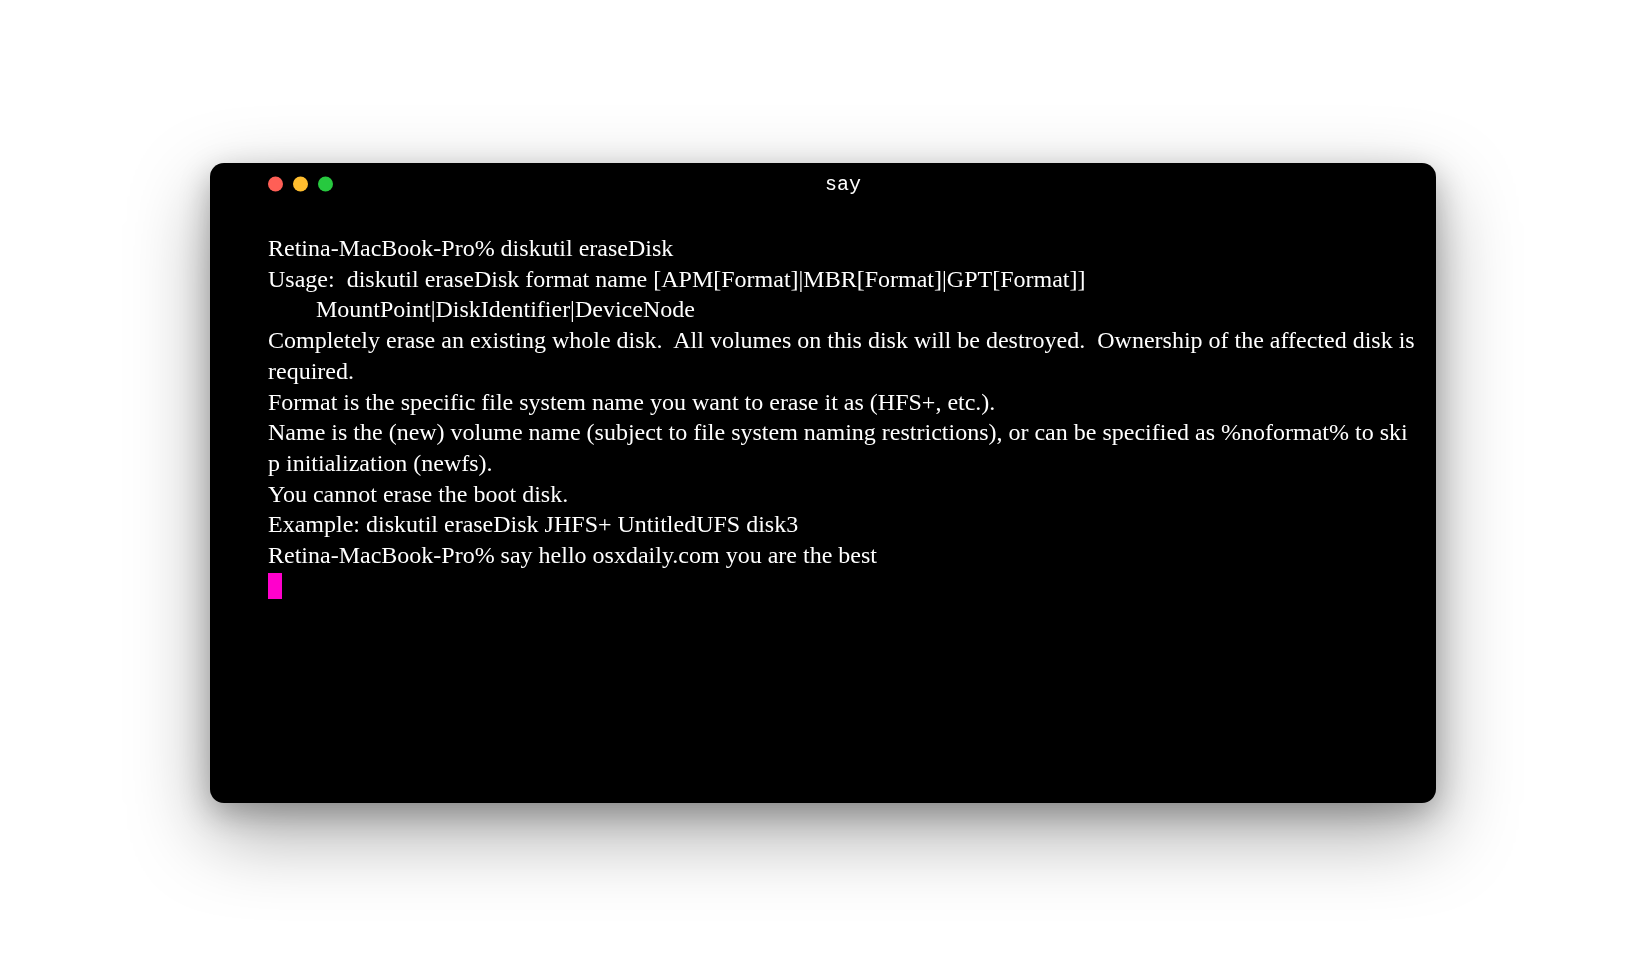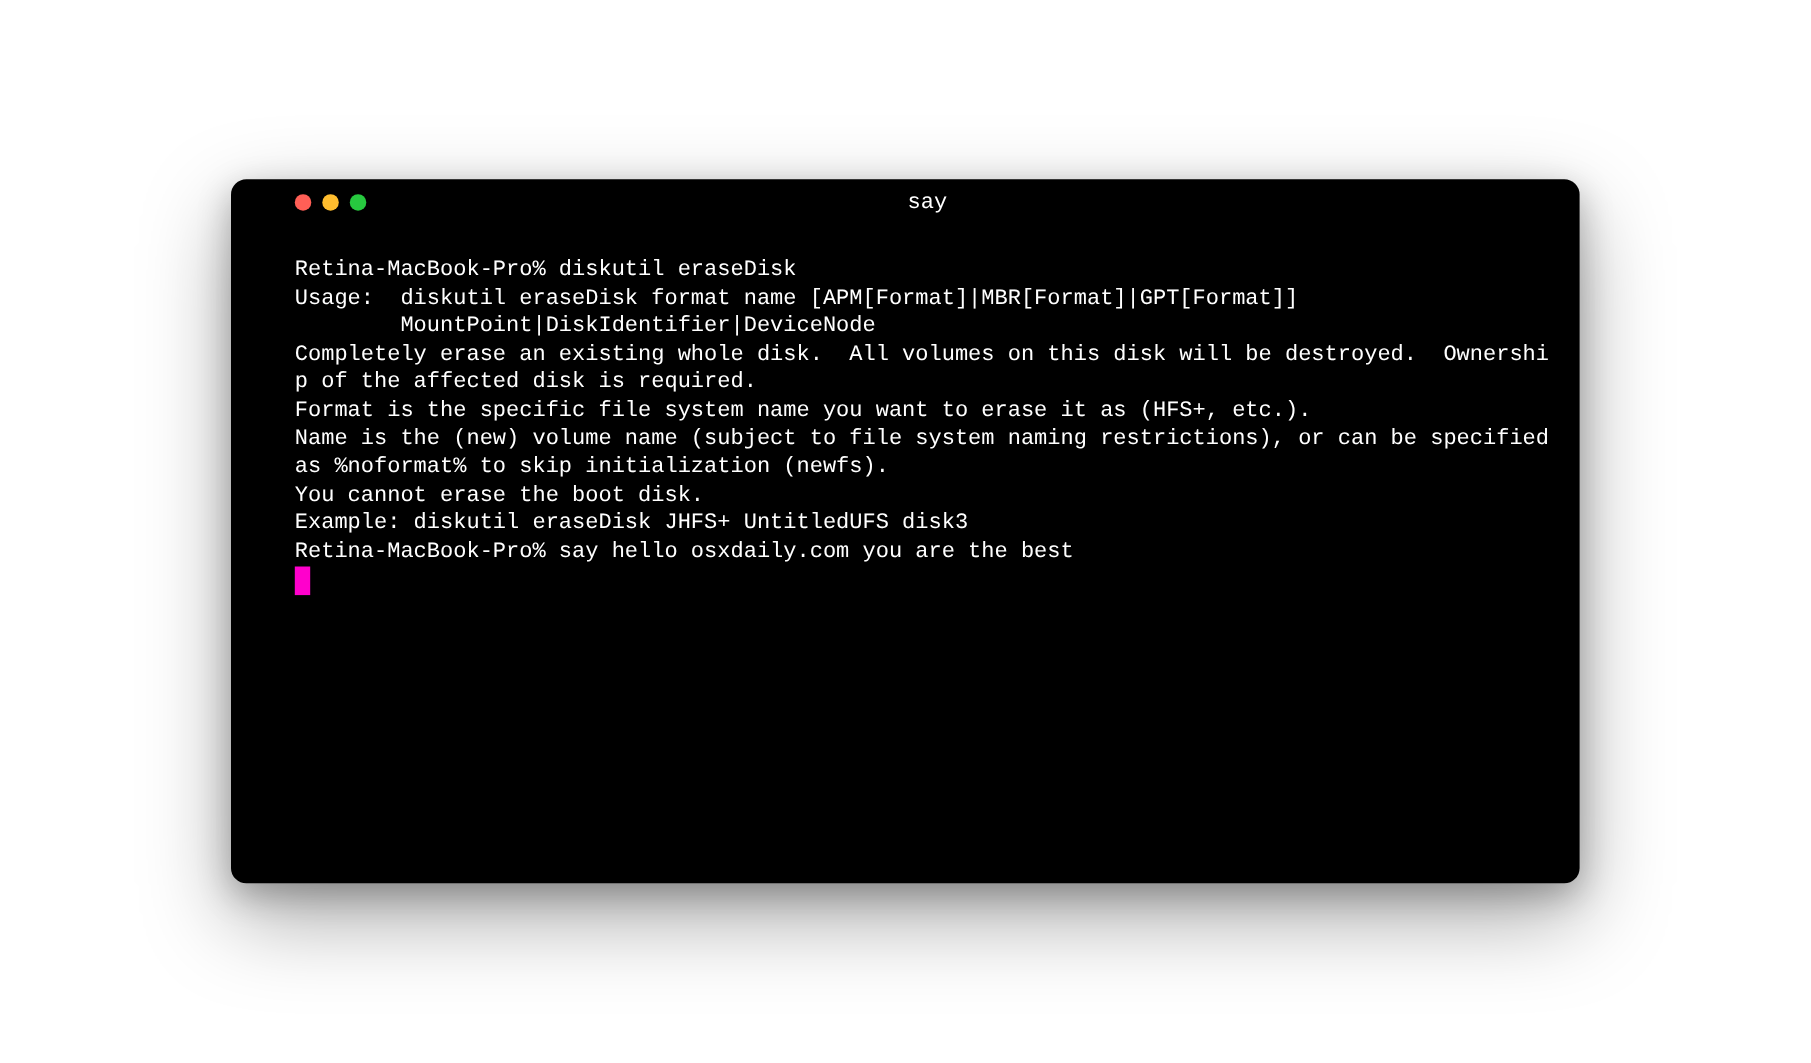--- a/index.html
+++ b/index.html
@@ -50,25 +50,25 @@
     .dot.green { background: #27c93f; }
     .title-text {
       color: #ffffff;
       font-size: 20px;
       font-family: "Menlo", "Consolas", "Courier New", monospace;
     }
     .terminal-body {
       flex: 1;
       padding: 28px 18px 18px 18px;
       color: #ffffff;
-      font-size: 20px;
+      font-size: 24px;
       line-height: 1.28;
       white-space: pre-wrap;
       word-break: break-all;
-      font-family: Liberation Mono, monospace;
+      font-family: Liberation Serif, serif;
       overflow: hidden;
     }
     .cursor-line {
       display: block;
     }
     .cursor-block {
       display: inline-block;
       width: 14px;
       height: 26px;
       background: #ff00cc;

